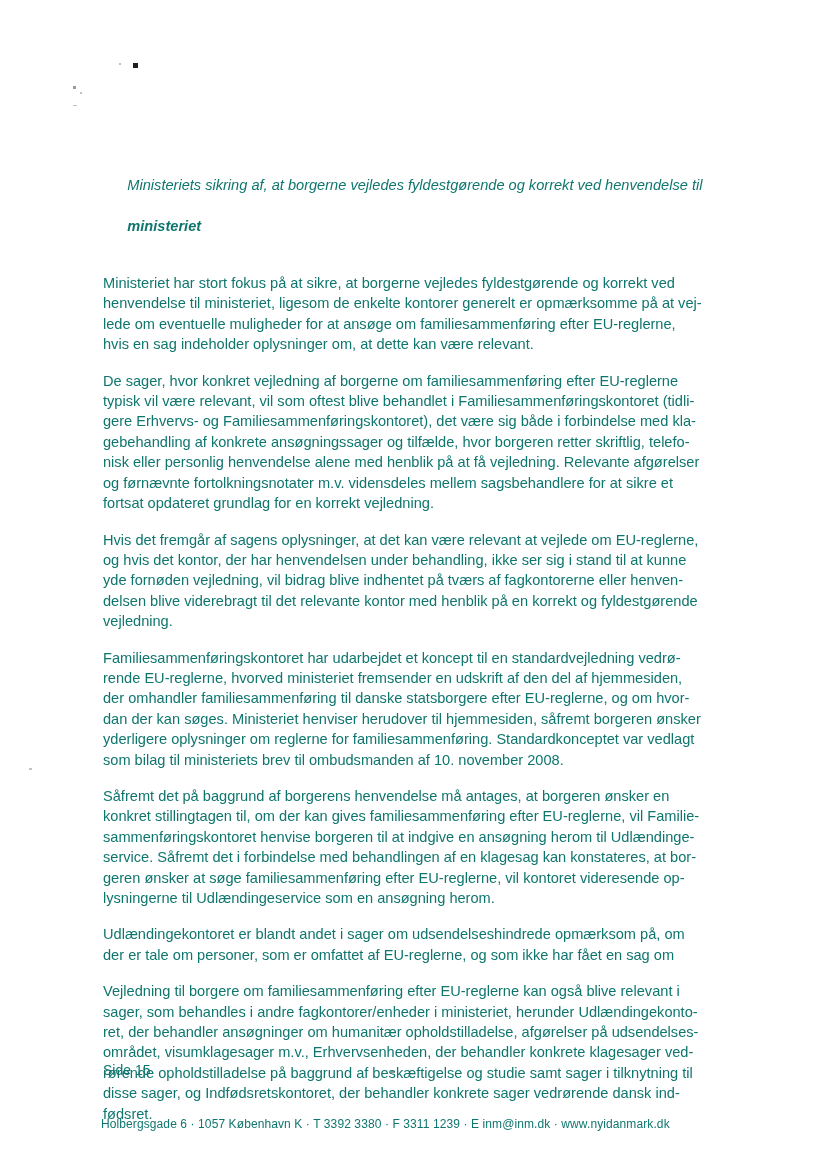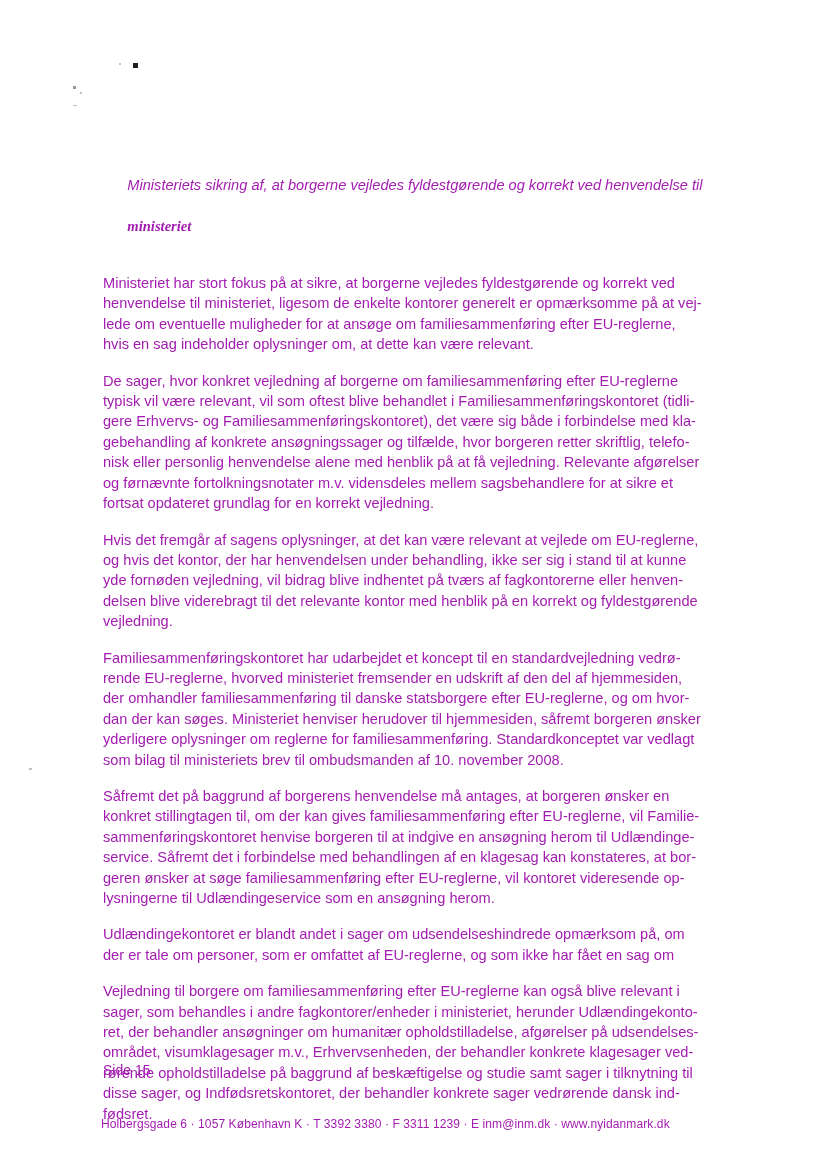--- a/index.html
+++ b/index.html
@@ -3,37 +3,37 @@
 <meta charset="utf-8">
 <style>
   html, body { margin: 0; padding: 0; background: #888; }
   .page {
     position: relative;
     width: 826px;
     height: 1169px;
     margin: 0 auto;
     background: #ffffff;
     font-family: "Liberation Sans", sans-serif;
-    color: #a21caf;
+    color: #0f766e;
     overflow: hidden;
   }
   .content {
     position: absolute;
     left: 103px;
     top: 155px;
     width: 660px;
     font-size: 14.6px;
     line-height: 20.4px;
   }
   .heading {
     margin: 0 0 14px 0;
     font-style: italic;
     white-space: pre;
   }
-  .heading .h-line2 { font-weight: bold; font-family: Liberation Serif, serif; }
+  .heading .h-line2 { font-weight: bold; }
   .para {
     margin: 16px 0 14px 0;
     white-space: pre;
   }
   .page-number {
     position: absolute;
     left: 103px;
     top: 1061px;
     font-size: 14px;
     line-height: 18px;

